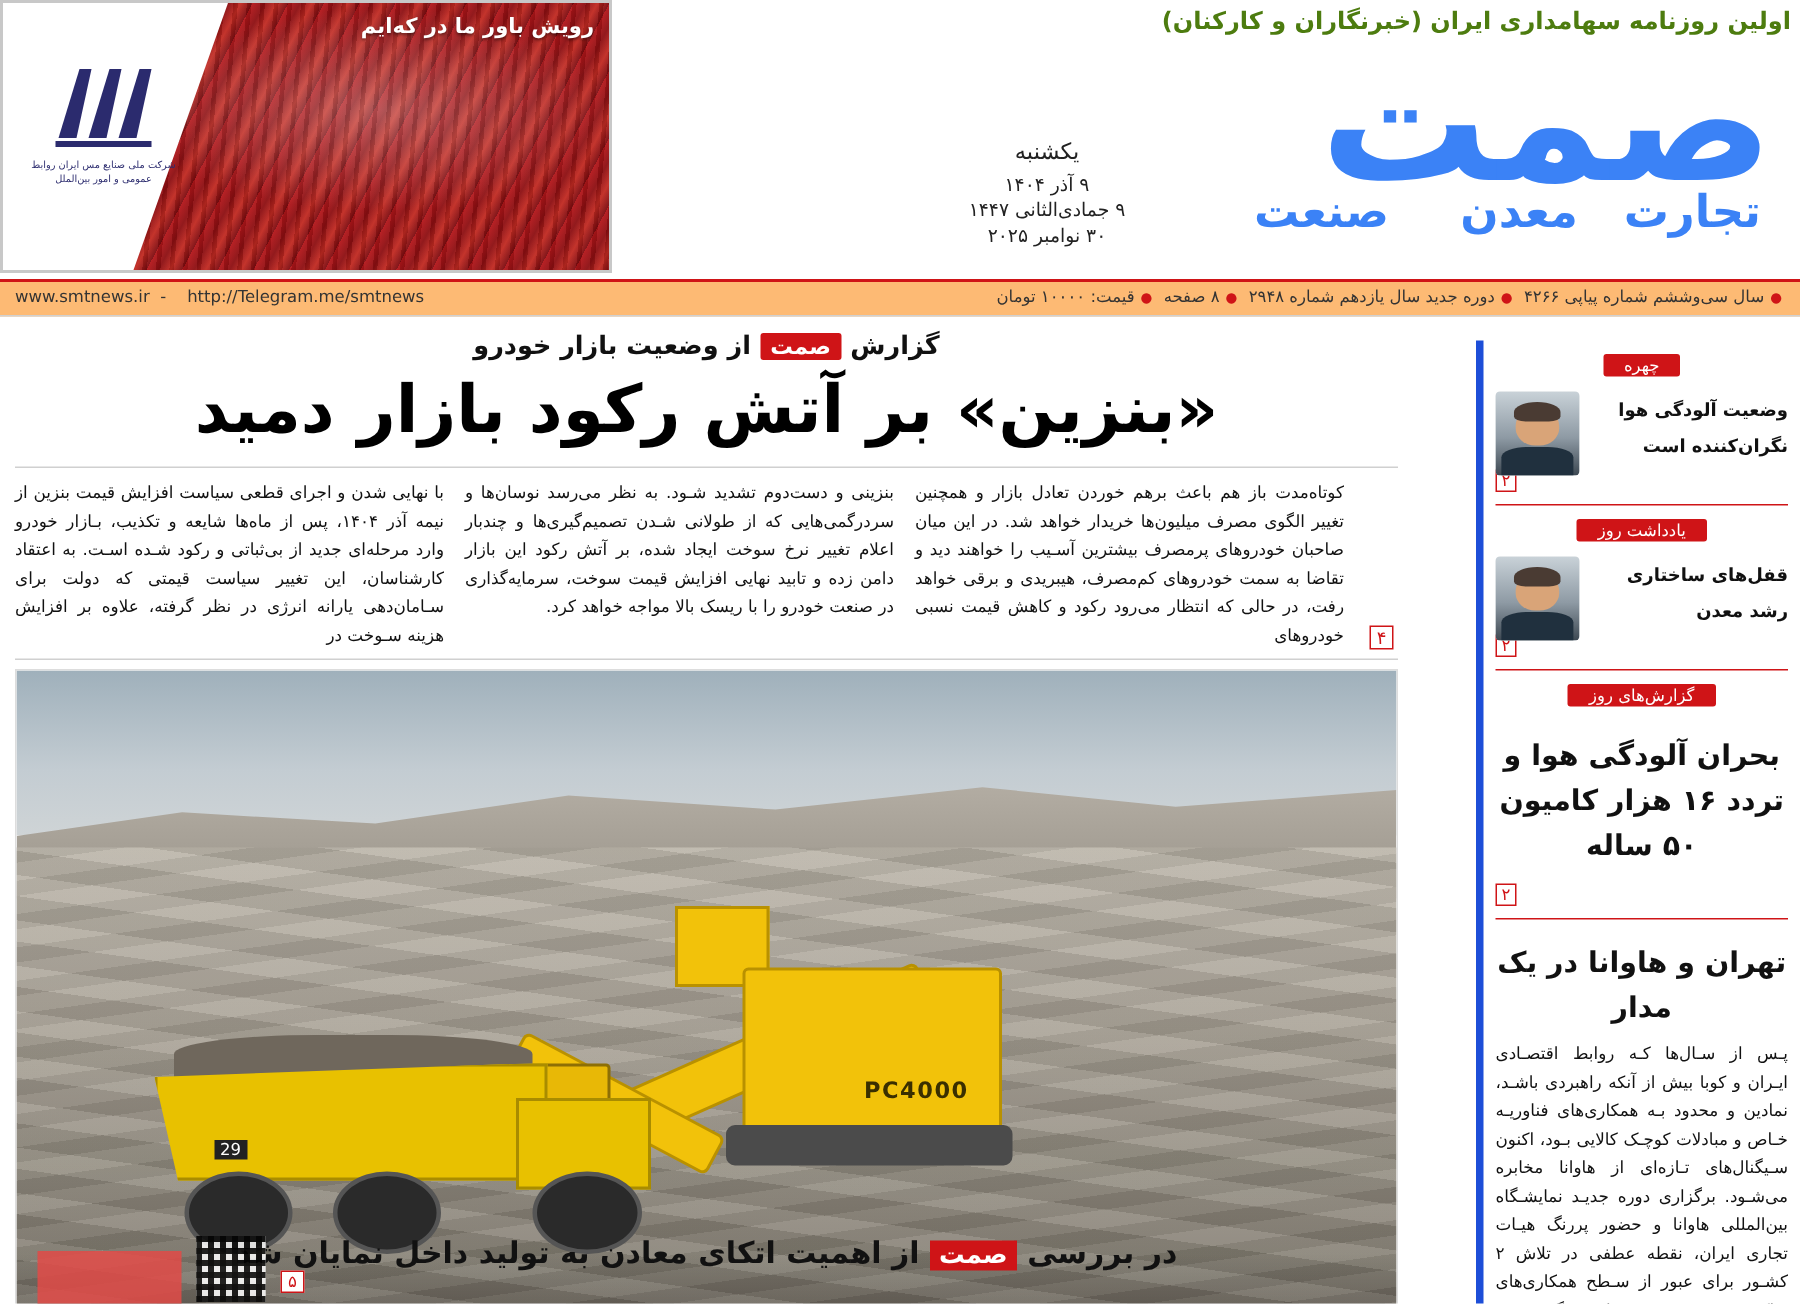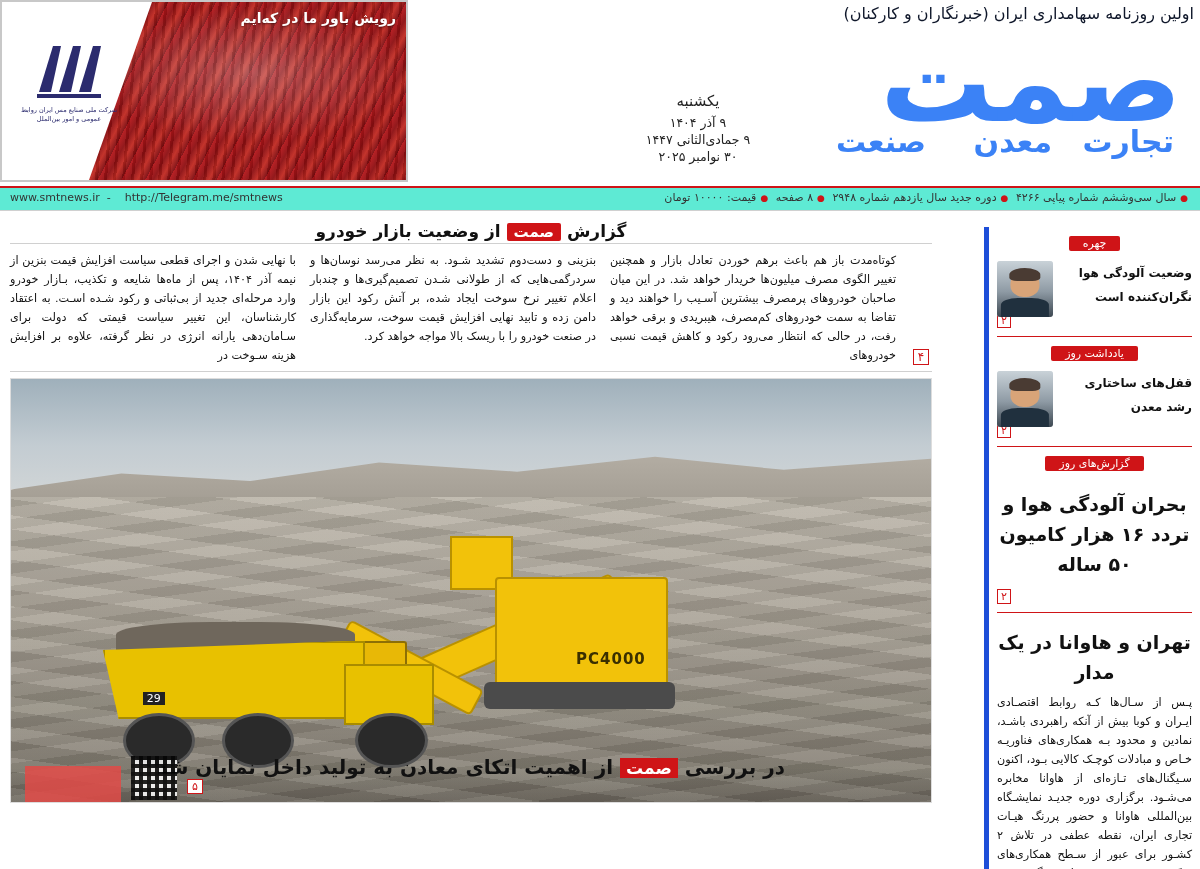--- a/index.html
+++ b/index.html
@@ -30,35 +30,35 @@
   .mast-white-wedge{position:absolute;left:0;top:0;width:150px;height:178px;background:#fff;
     clip-path:polygon(0 0,100% 0,58% 100%,0 100%);}
   .mast-logo-box{position:absolute;left:8px;top:34px;width:118px;height:112px;text-align:center;}
   .mast-logo-mark{width:76px;height:66px;margin:0 auto;position:relative;}
   .mast-logo-mark svg{display:block;}
   .mast-logo-caption{font-size:6.5px;line-height:9px;color:#2b2b6e;margin-top:4px;direction:rtl;}
   .mast-slogan{position:absolute;right:10px;top:8px;color:#fff;font-size:14px;font-weight:bold;
     letter-spacing:.5px;text-shadow:0 1px 2px rgba(0,0,0,.45);}
 
   .mast-right{position:absolute;right:0;top:0;width:600px;height:182px;}
-  .mast-topline{position:absolute;right:6px;top:4px;font-size:16px;font-weight:normal;color:#0f172a;direction:rtl;}
+  .mast-topline{position:absolute;right:6px;top:4px;font-size:16px;font-weight:bold;color:#4d7c0f;direction:rtl;}
   .mast-logo-big{position:absolute;right:8px;top:24px;width:580px;height:135px;}
   .sm-word{position:absolute;color:#3b82f6;font-weight:bold;font-family:"DejaVu Sans","Liberation Sans",sans-serif;}
   .sm-main{right:10px;top:6px;font-size:112px;line-height:104px;letter-spacing:-4px;}
   .sm-sub{bottom:2px;font-size:30px;line-height:30px;}
   .sm-sub.s1{right:18px;}
   .sm-sub.s2{right:140px;}
   .sm-sub.s3{right:266px;}
 
   .mast-date{position:absolute;right:418px;top:92px;width:168px;text-align:center;direction:rtl;}
   .mast-date .day{font-size:15px;color:#222;margin-bottom:5px;}
   .mast-date .d{font-size:12.5px;color:#222;margin:2px 0;}
 
   
-  .infobar{position:relative;height:22px;border-bottom:1px solid #d0d0d0;background:#5eead4;}
+  .infobar{position:relative;height:22px;border-bottom:1px solid #d0d0d0;background:#fdba74;}
   .infobar .left{position:absolute;left:10px;top:3px;font-size:11px;color:#333;}
   .infobar .right{position:absolute;right:8px;top:3px;font-size:11px;color:#333;direction:rtl;margin-left:12px;}
   .infobar .right .dot{color:#cf1417;font-size:9px;margin:0 4px;}
 
   
   .content{position:relative;height:659px;}
   .col-right{position:absolute;right:0;top:16px;width:216px;height:659px;border-left:5px solid #1d4ed8;box-sizing:border-box;padding:0 8px;}
   .col-main{position:absolute;right:258px;top:0;left:0;height:659px;padding:4px 10px 0 10px;box-sizing:border-box;}
 
   
@@ -245,20 +245,21 @@
     </div>
 
     <div class="col-main">
 
       <div class="kicker">
         <span>گزارش</span>
         <span class="mark">صمت</span>
         <span>از وضعیت بازار خودرو</span>
       </div>
 
+      <div class="headline">«بنزین» بر آتش رکود بازار دمید</div>
 
       <div class="lead">
         <div class="pnum">
           <span>۴</span>
         </div>
         <div class="p">کوتاه‌مدت باز هم باعث برهم خوردن تعادل بازار و همچنین تغییر الگوی مصرف میلیون‌ها خریدار خواهد شد. در این میان صاحبان خودروهای پرمصرف بیشترین آسـیب را خواهند دید و تقاضا به سمت خودروهای کم‌مصرف، هیبریدی و برقی خواهد رفت، در حالی که انتظار می‌رود رکود و کاهش قیمت نسبی خودروهای</div>
         <div class="p">بنزینی و دست‌دوم تشدید شـود. به نظر می‌رسد نوسان‌ها و سردرگمی‌هایی که از طولانی شـدن تصمیم‌گیری‌ها و چندبار اعلام تغییر نرخ سوخت ایجاد شده، بر آتش رکود این بازار دامن زده و تابید نهایی افزایش قیمت سوخت، سرمایه‌گذاری در صنعت خودرو را با ریسک بالا مواجه خواهد کرد.</div>
         <div class="p">با نهایی شدن و اجرای قطعی سیاست افزایش قیمت بنزین از نیمه آذر ۱۴۰۴، پس از ماه‌ها شایعه و تکذیب، بـازار خودرو وارد مرحله‌ای جدید از بی‌ثباتی و رکود شـده اسـت. به اعتقاد کارشناسان، این تغییر سیاست قیمتی که دولت برای سـامان‌دهی یارانه انرژی در نظر گرفته، علاوه بر افزایش هزینه سـوخت در</div>
       </div>
 

